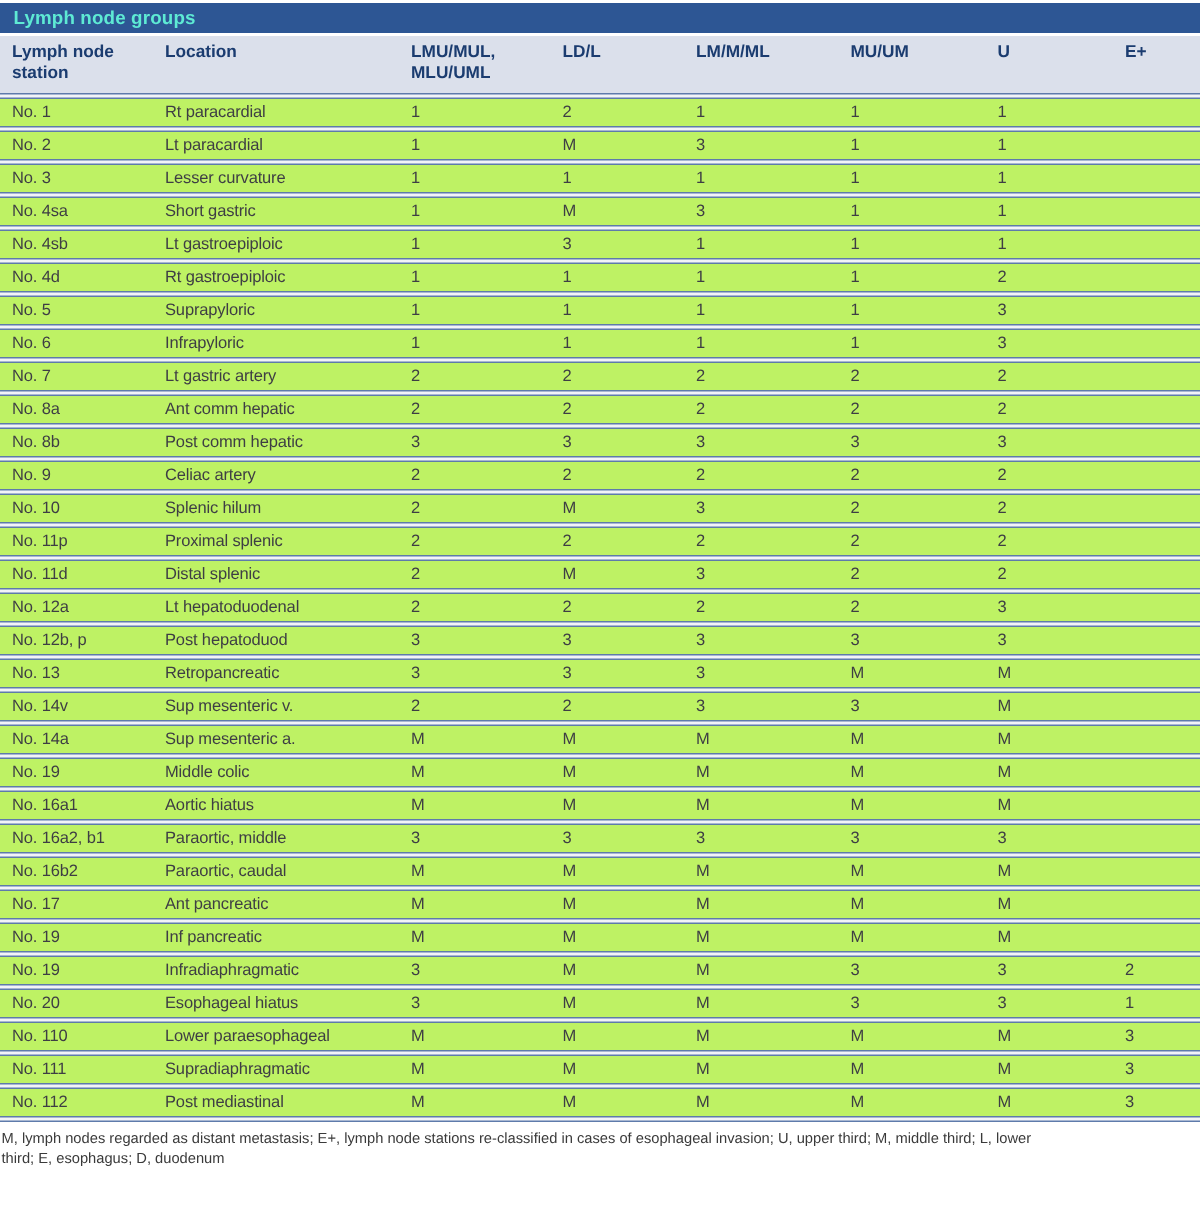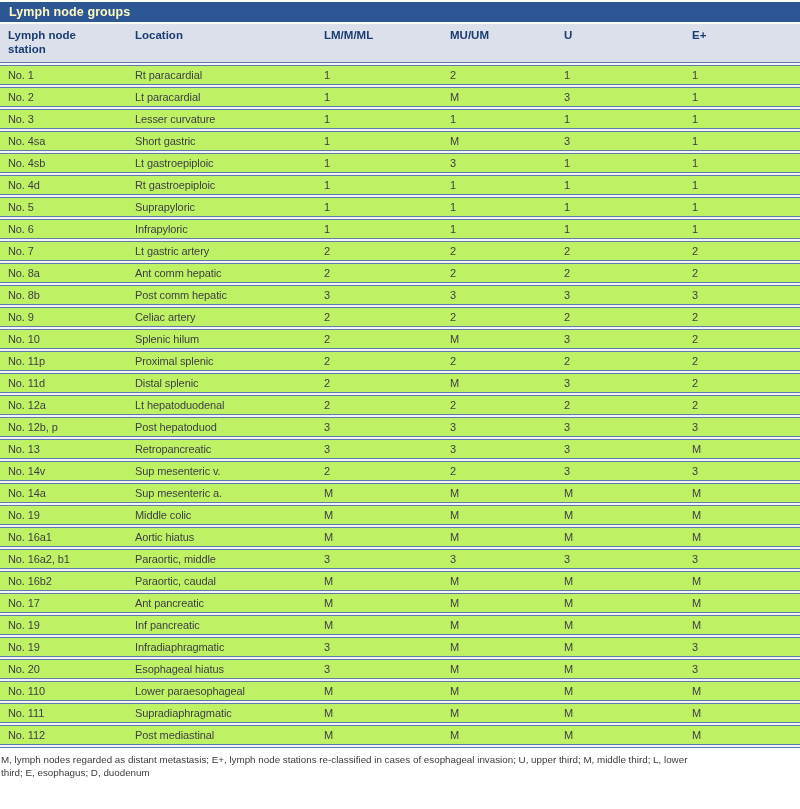--- a/index.html
+++ b/index.html
@@ -10,34 +10,33 @@
     font-family: "Liberation Sans", sans-serif;
     color: #3e3e44;
     overflow: hidden;
   }
   .page { width: 800px; height: 809px; background: #ffffff; padding-top: 2px; }
 
   
   .title-bar {
     height: 20px;
     background: #2d5694;
-    color: #fef9c3;
+    color: #5eead4;
     font-size: 12.5px;
     font-weight: bold;
     line-height: 20px;
     padding-left: 9px;
     letter-spacing: 0.1px;
   }
   .title-gap { height: 2px; background: #ffffff; }
 
   
   .grid {
     display: grid;
     grid-template-columns: 102px 164px 101px 89px 103px 98px 85px 58px;
-    gap: 25px;
   }
   .grid > div { padding-left: 8px; overflow: hidden; }
 
   
   .thead {
     background: #dbe0eb;
     height: 38px;
     color: #1b3c70;
     font-size: 11.5px;
     font-weight: bold;
@@ -80,20 +79,22 @@
 <div class="page">
 
   <div class="title-bar">
     <span>Lymph node groups</span>
   </div>
   <div class="title-gap"></div>
 
   <div class="grid thead">
     <div>Lymph node station</div>
     <div>Location</div>
+    <div>LMU/MUL, MLU/UML</div>
+    <div>LD/L</div>
     <div>LM/M/ML</div>
     <div>MU/UM</div>
     <div>U</div>
     <div>E+</div>
   </div>
 
   <div id="table-body">
       <div class="dsep"></div>
       <div class="grid row">
         <div>No. 1</div>

